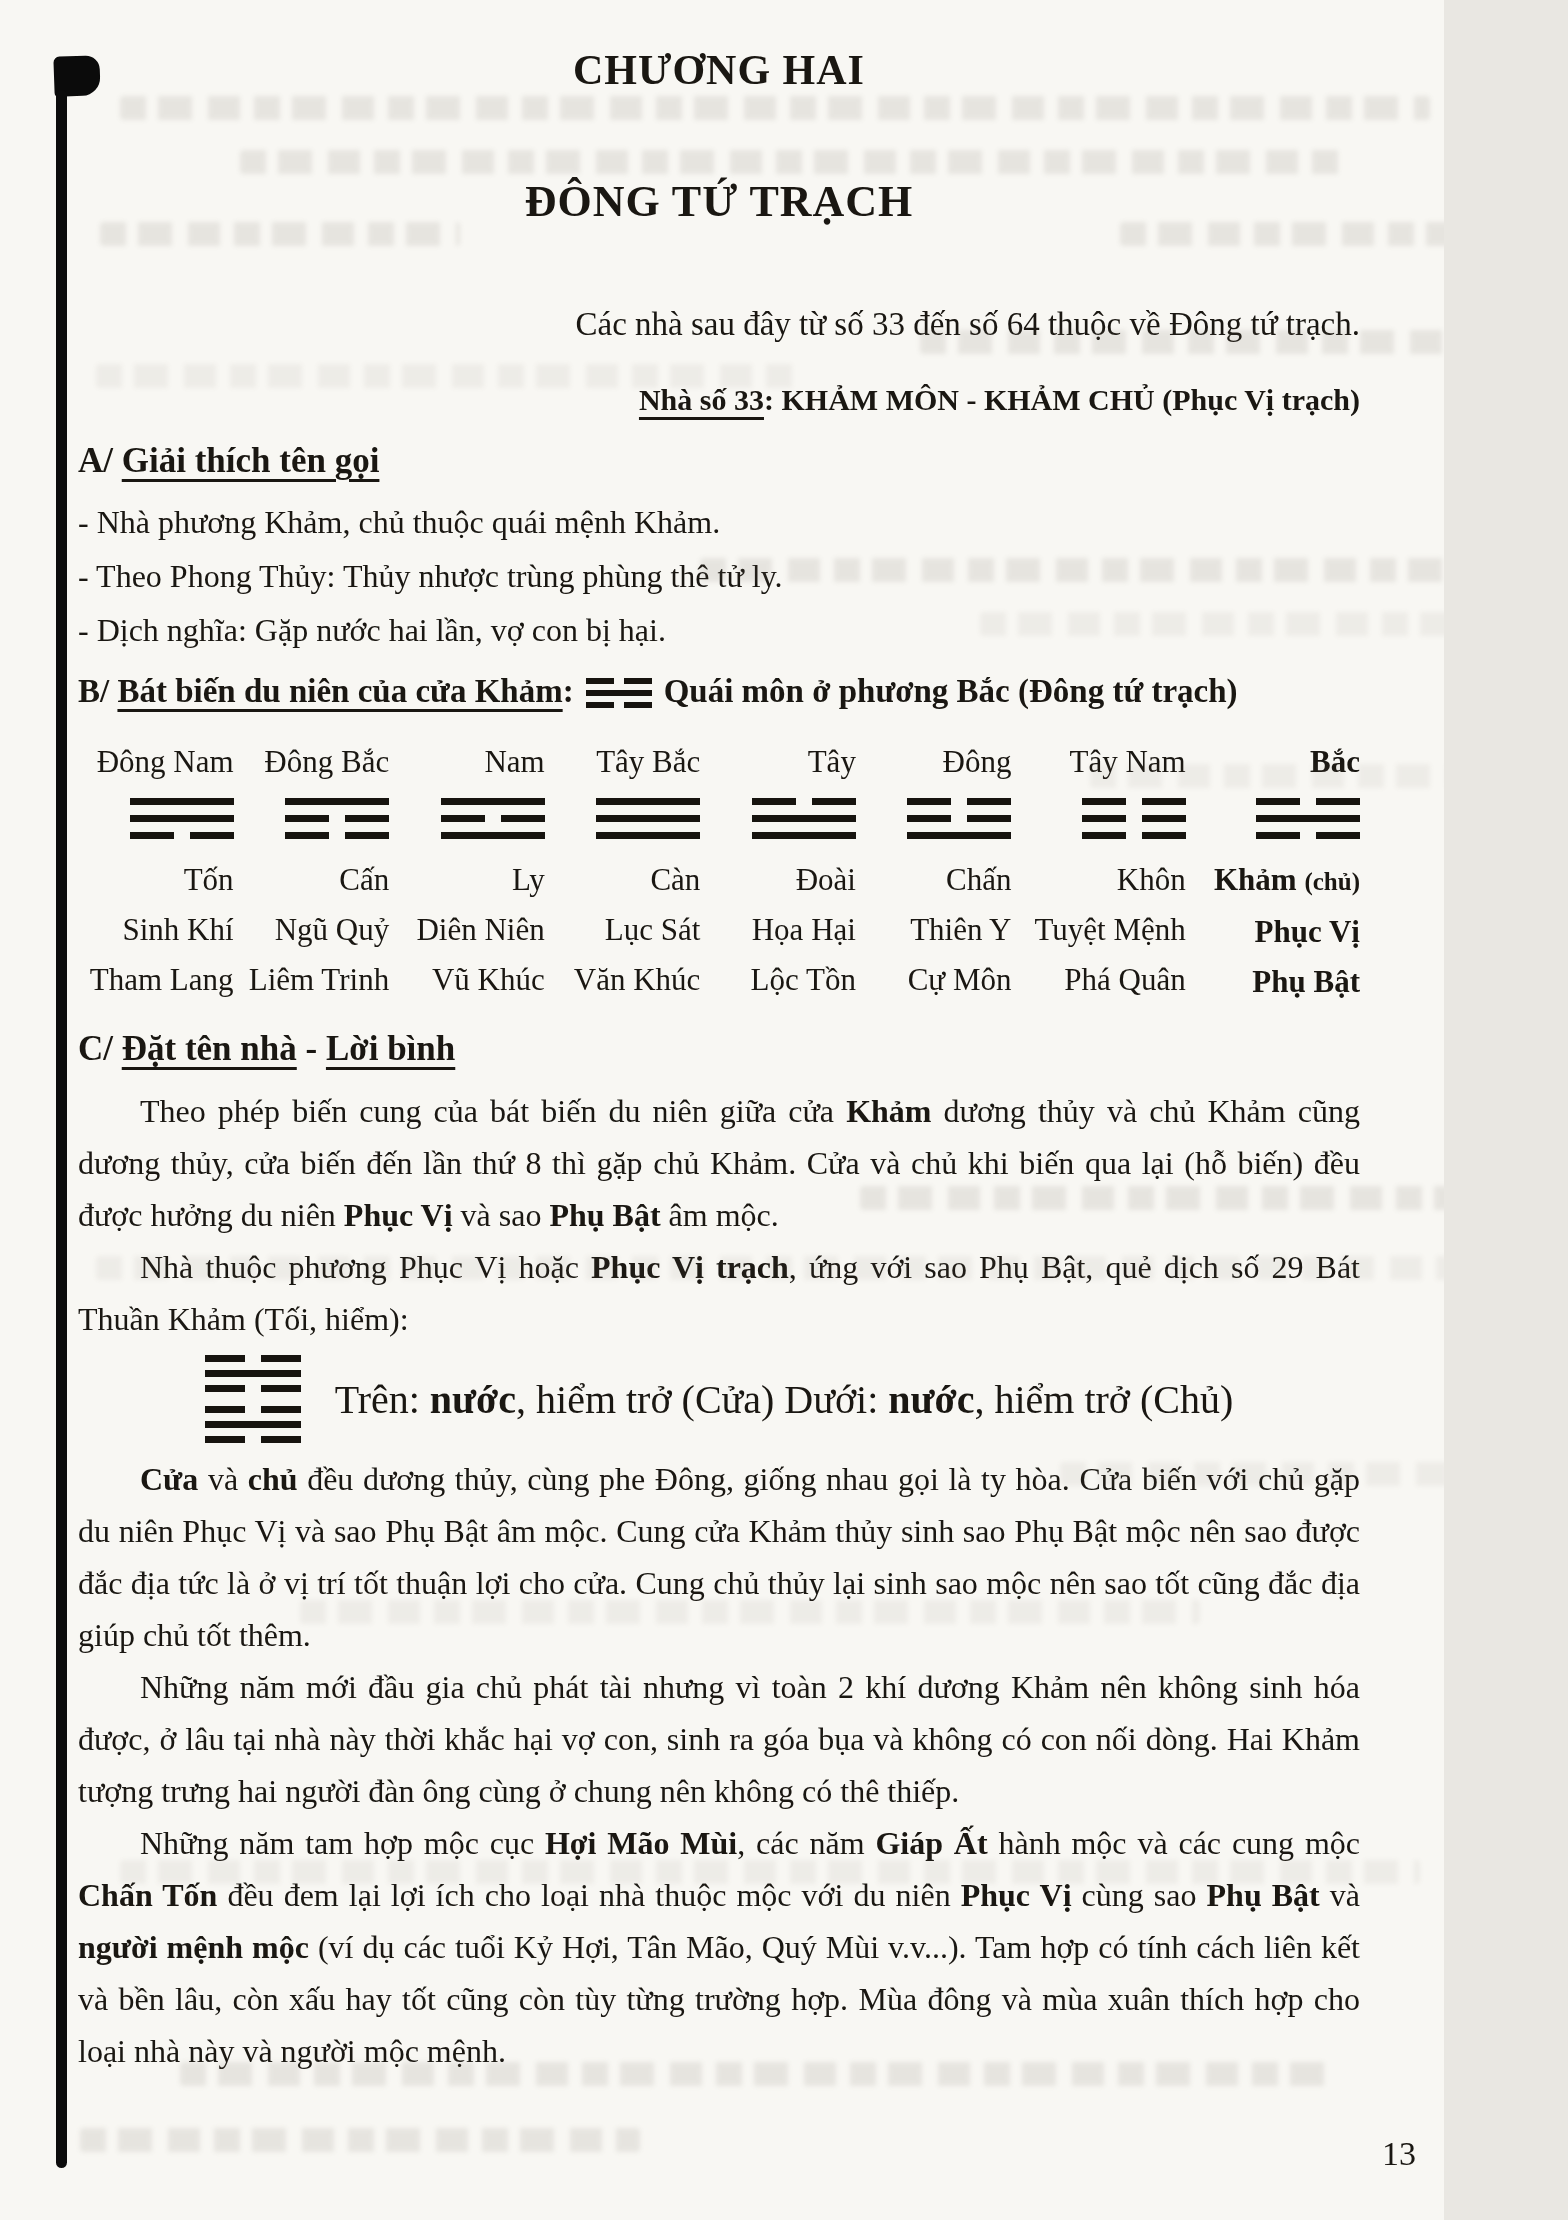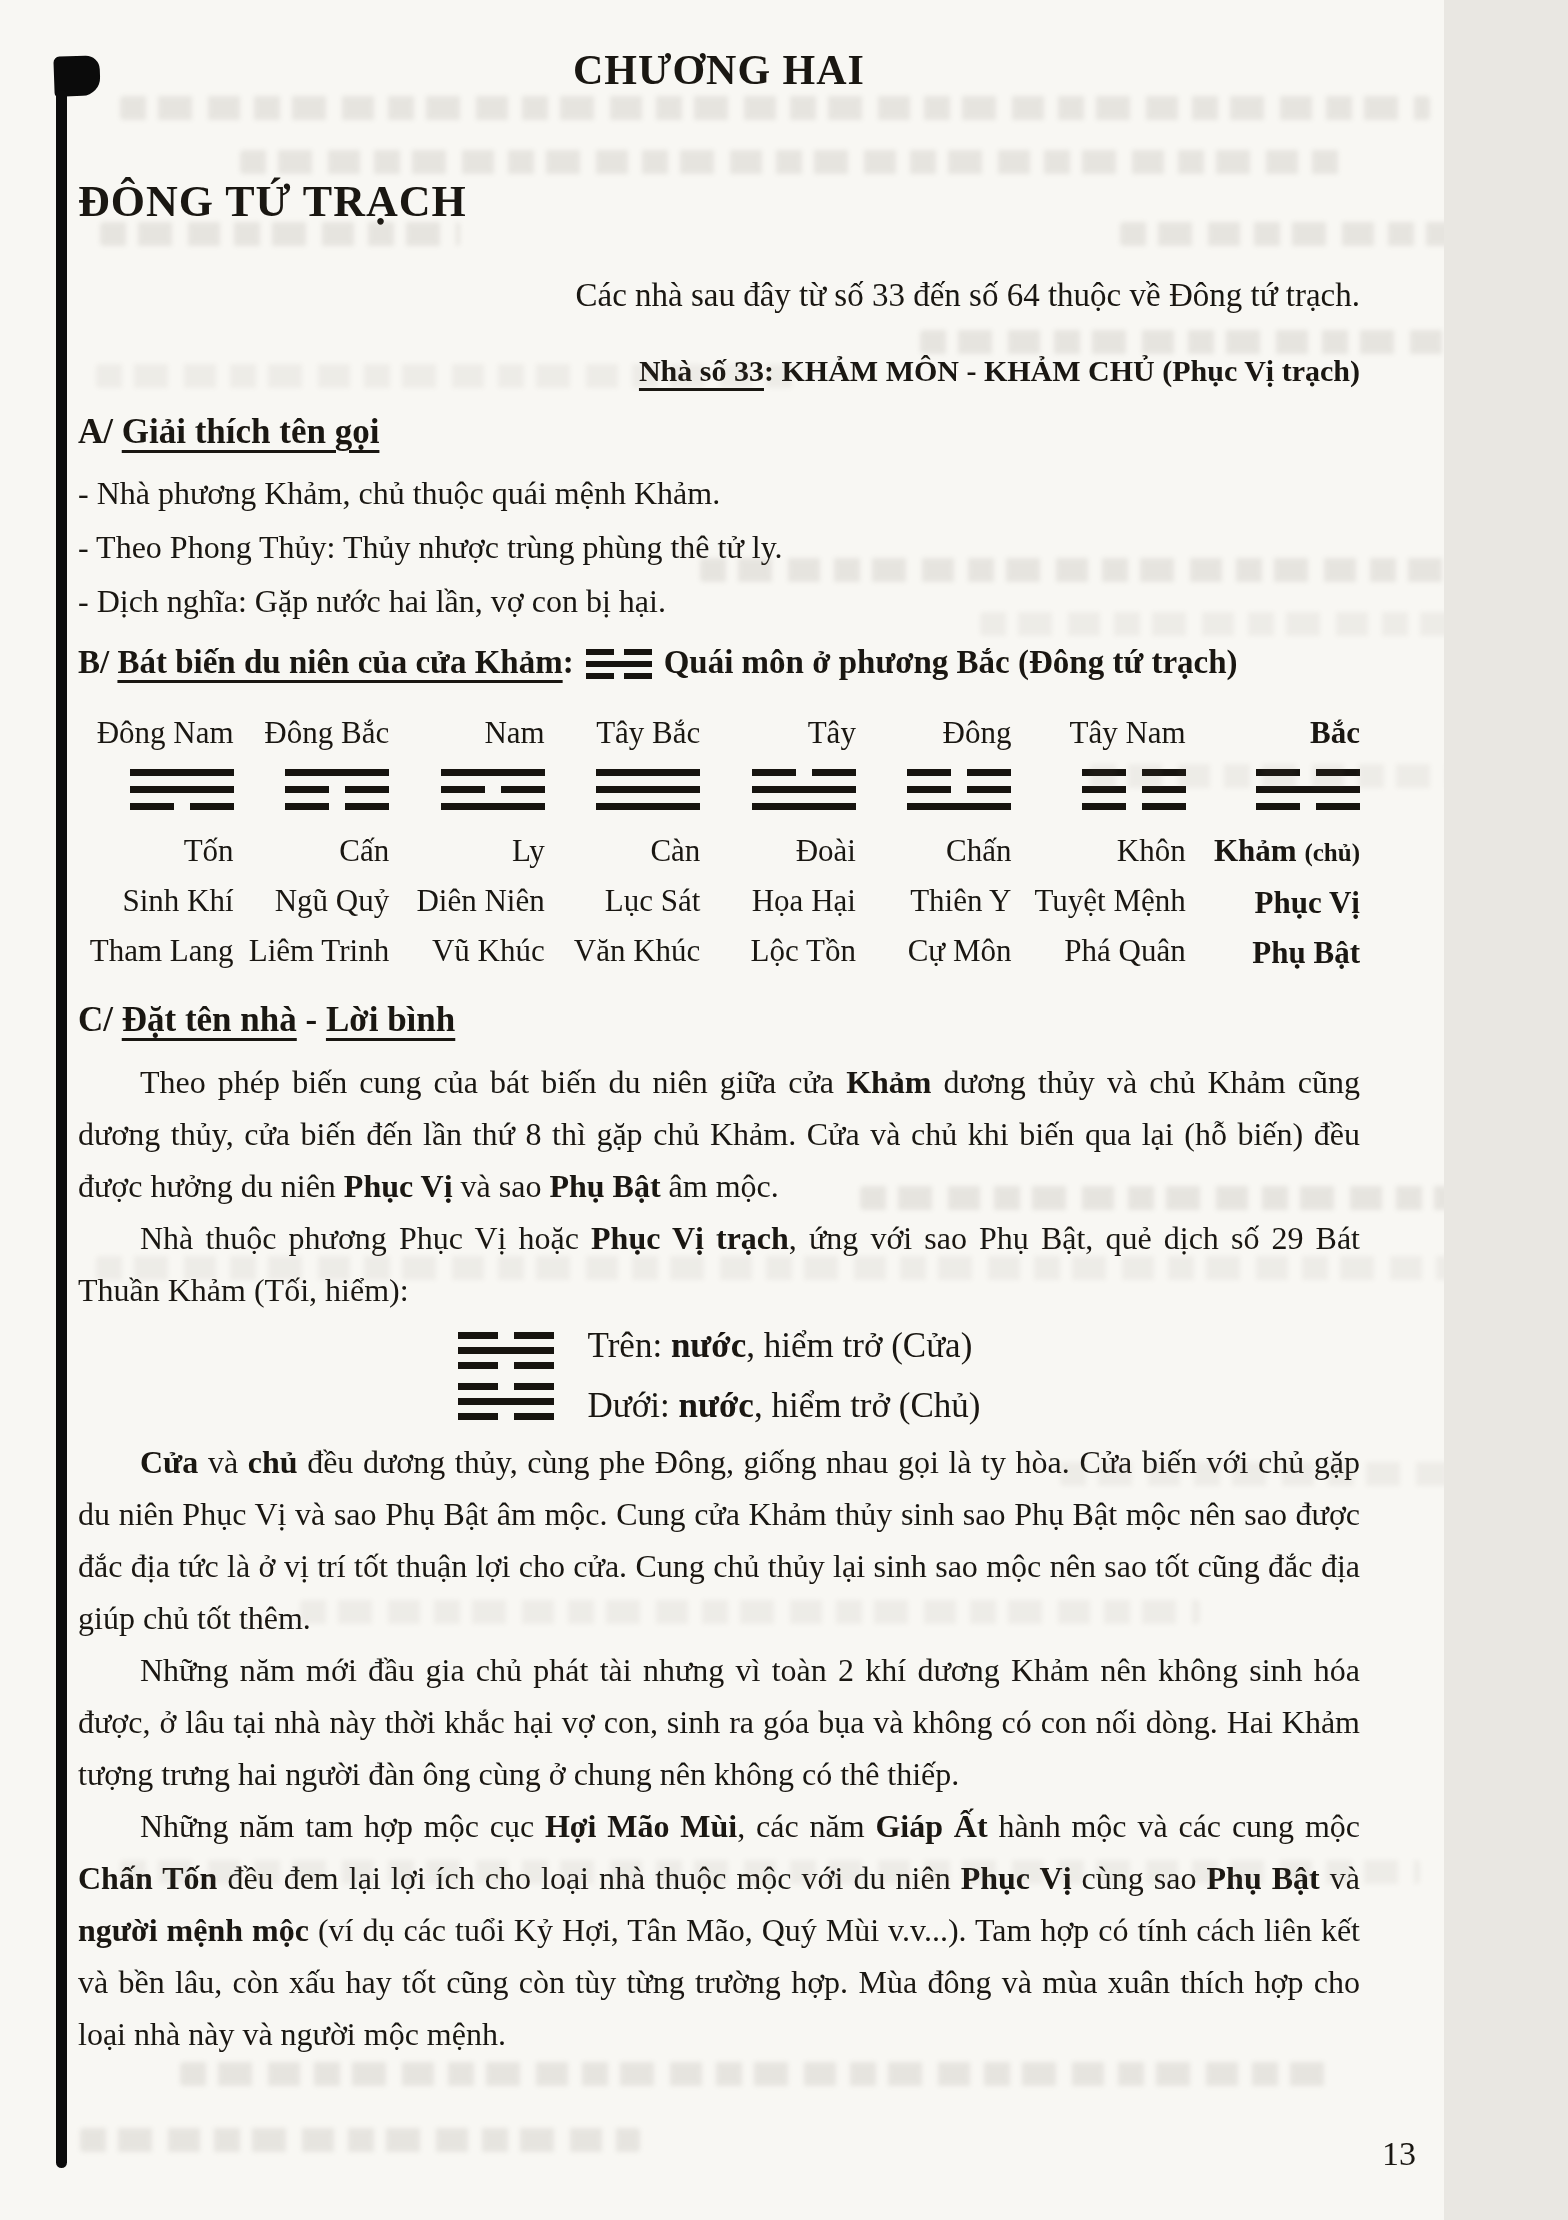--- a/index.html
+++ b/index.html
@@ -17,21 +17,21 @@
   .scan-corner{position:absolute;left:54px;top:56px;width:46px;height:40px;background:#0b0b0b;
     border-radius:6px 14px 18px 4px;transform:rotate(-2deg);}
   .scan-bar{position:absolute;left:56px;top:90px;width:11px;height:2078px;background:#0c0c0c;border-radius:6px;}
   .ghost{position:absolute;height:24px;filter:blur(2.5px);opacity:.12;border-radius:4px;
     background:repeating-linear-gradient(90deg,#6b6357 0 26px,transparent 26px 38px,#6b6357 38px 72px,
       transparent 72px 88px,#6b6357 88px 120px,transparent 120px 134px);}
   .ghost.faint{opacity:.07;}
   
   h1,h2,h3,h4,p{margin:0;}
   .chapter-label{font-size:42px;font-weight:bold;text-align:center;letter-spacing:1px;margin-bottom:82px;}
-  .chapter-title{font-size:44px;font-weight:bold;text-align:left;letter-spacing:1px;margin-bottom:50px;}
+  .chapter-title{font-size:44px;font-weight:bold;text-align:center;letter-spacing:1px;margin-bottom:79px;}
   .intro{font-size:33px;text-align:right;margin-bottom:40px;}
   .house-heading{font-size:30px;font-weight:bold;text-align:right;margin-bottom:24px;white-space:nowrap;}
   .sec-heading{font-size:35px;font-weight:bold;margin-bottom:14px;}
   .b-heading{display:flex;align-items:center;gap:12px;font-size:33px;font-weight:bold;
     margin:6px 0 30px;white-space:nowrap;}
   .c-heading{margin:4px 0 16px;}
   
   .b{font-weight:bold;}
   .i{}
   .u{text-decoration:underline;text-underline-offset:7px;text-decoration-thickness:3px;}
@@ -51,21 +51,21 @@
   .bagua-table{display:flex;margin-bottom:22px;}
   .bagua-col{flex:1;display:flex;flex-direction:column;align-items:flex-end;}
   .bagua-col:nth-child(7),.bagua-col:nth-child(8){flex:1.12;}
   .dir{font-size:31px;line-height:44px;margin-bottom:14px;white-space:nowrap;}
   .bagua-col .trigram{margin-bottom:16px;}
   .cung,.du-nien,.sao{font-size:31px;line-height:50px;white-space:nowrap;}
   .em-col .dir,.em-col .cung,.em-col .du-nien,.em-col .sao{font-weight:bold;}
   .cung-note{font-size:25px;font-weight:bold;}
   
   .hexagram-block{display:flex;justify-content:center;align-items:center;gap:34px;margin:10px 0 10px;}
-  .hex-lines{display:flex;flex-direction:column;gap:20px;font-size:35px;}
+  .hex-lines{display:flex;gap:10px;font-size:40px;}
   
   .page-number{position:absolute;left:1382px;top:2135px;font-size:34px;}
 </style>
 </head>
 <body>
 
 <div class="page">
 
   <div class="ghost" style="top:96px;left:120px;width:1310px;"></div>
   <div class="ghost" style="top:150px;left:240px;width:1100px;"></div>

